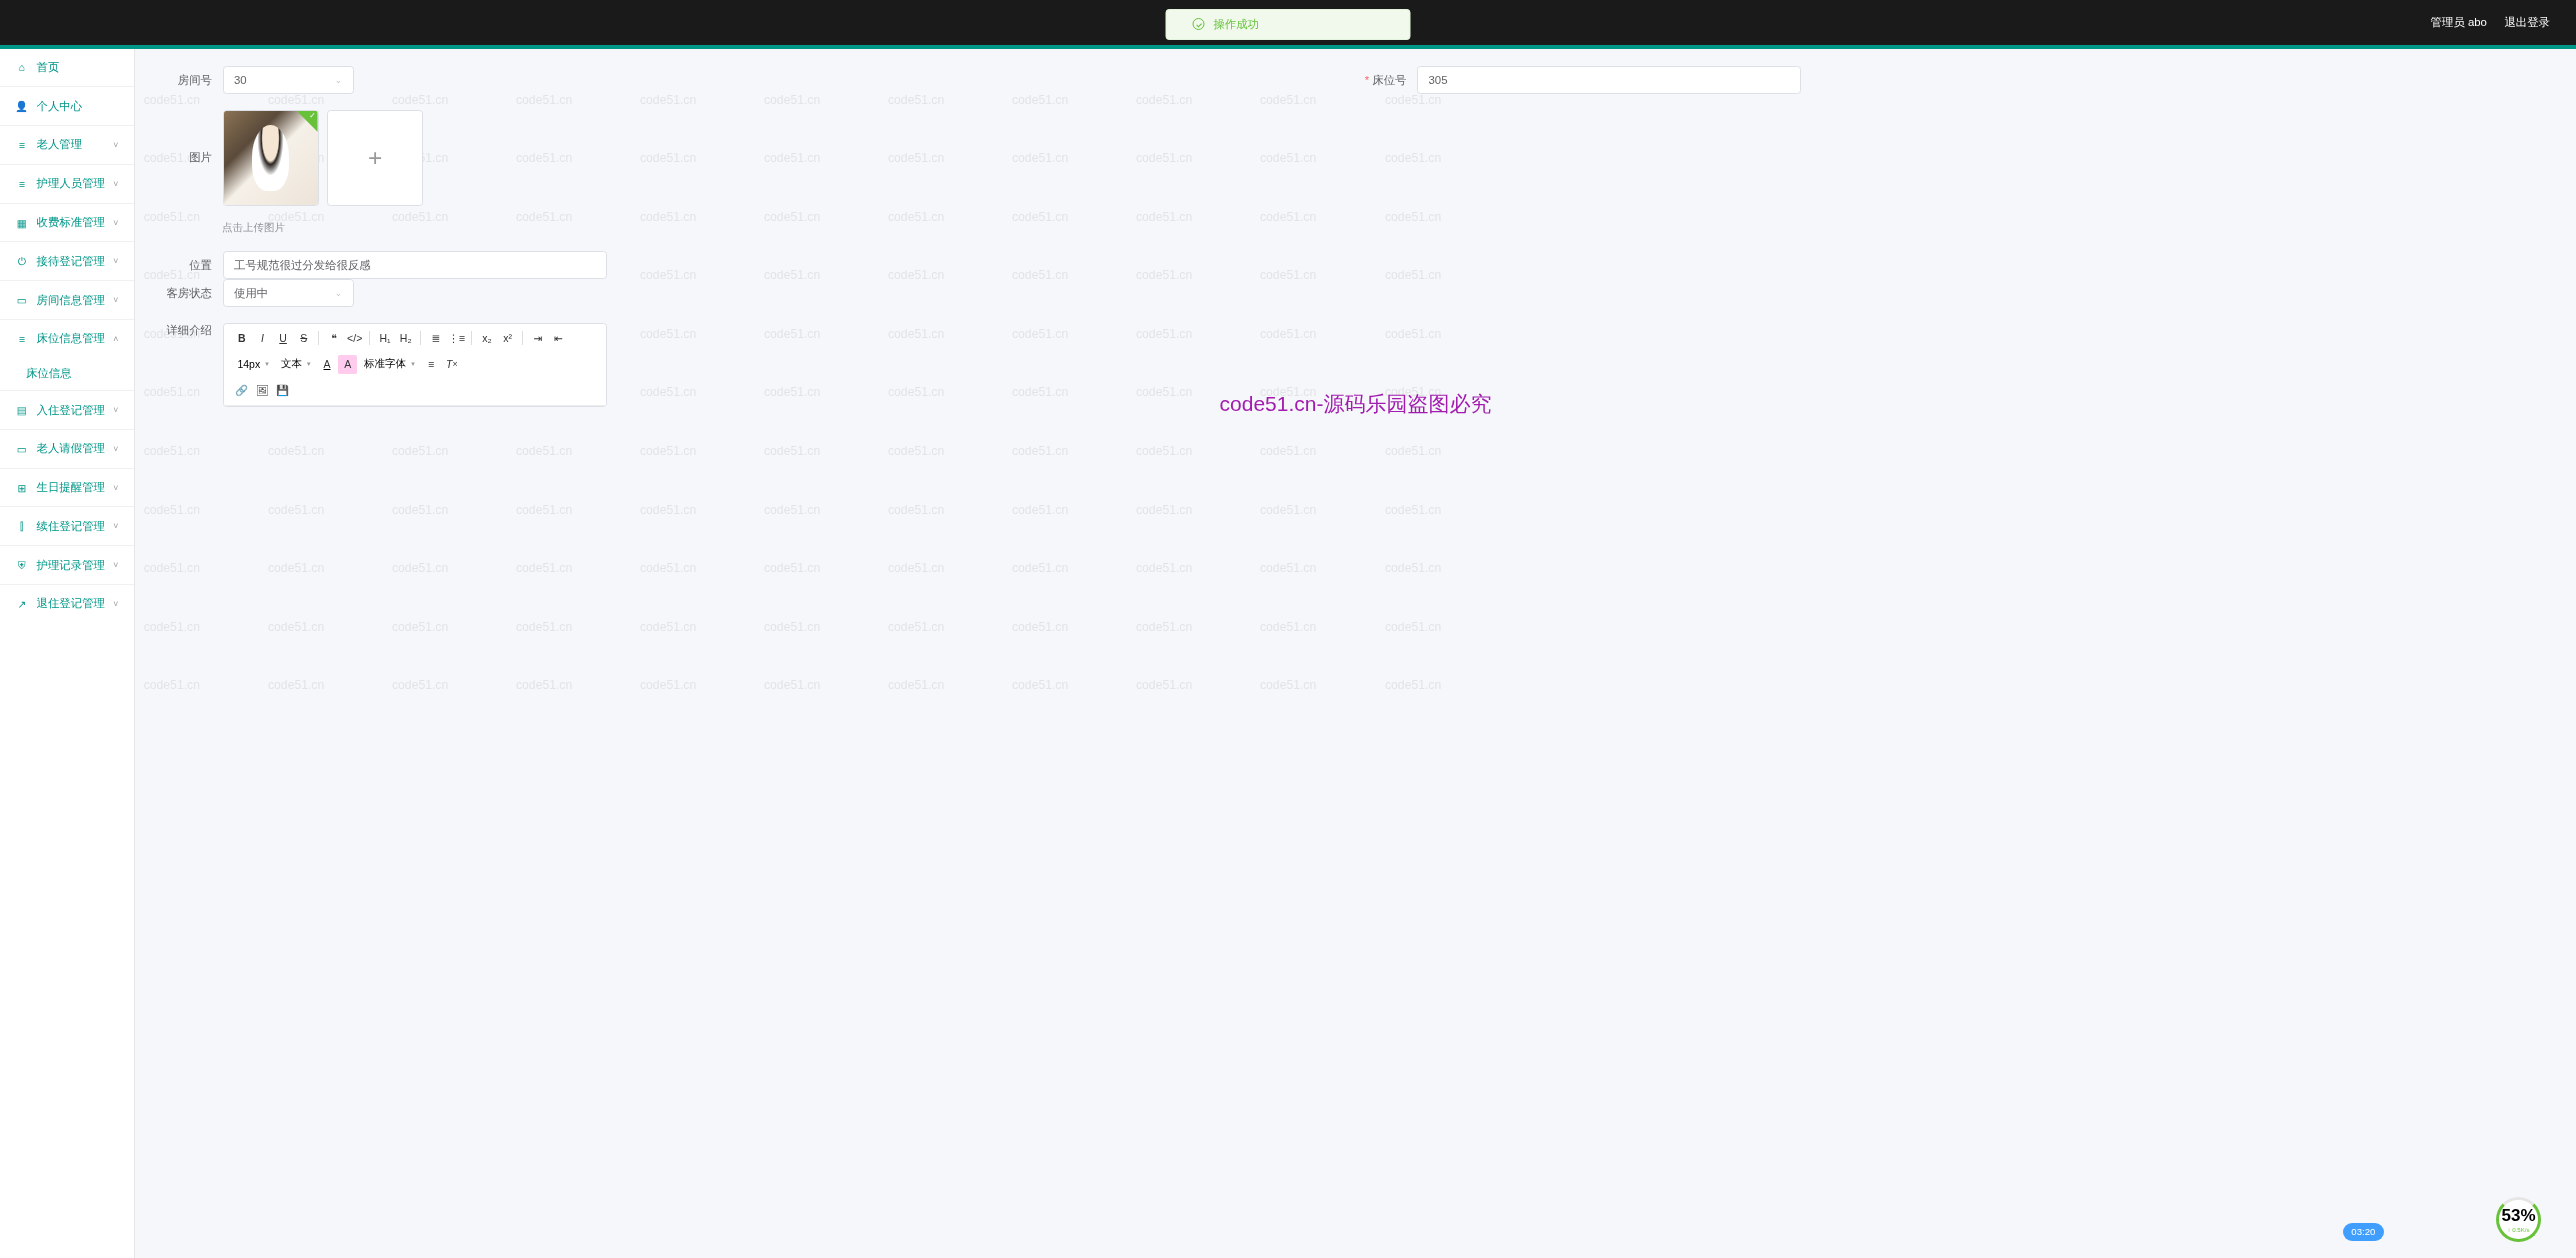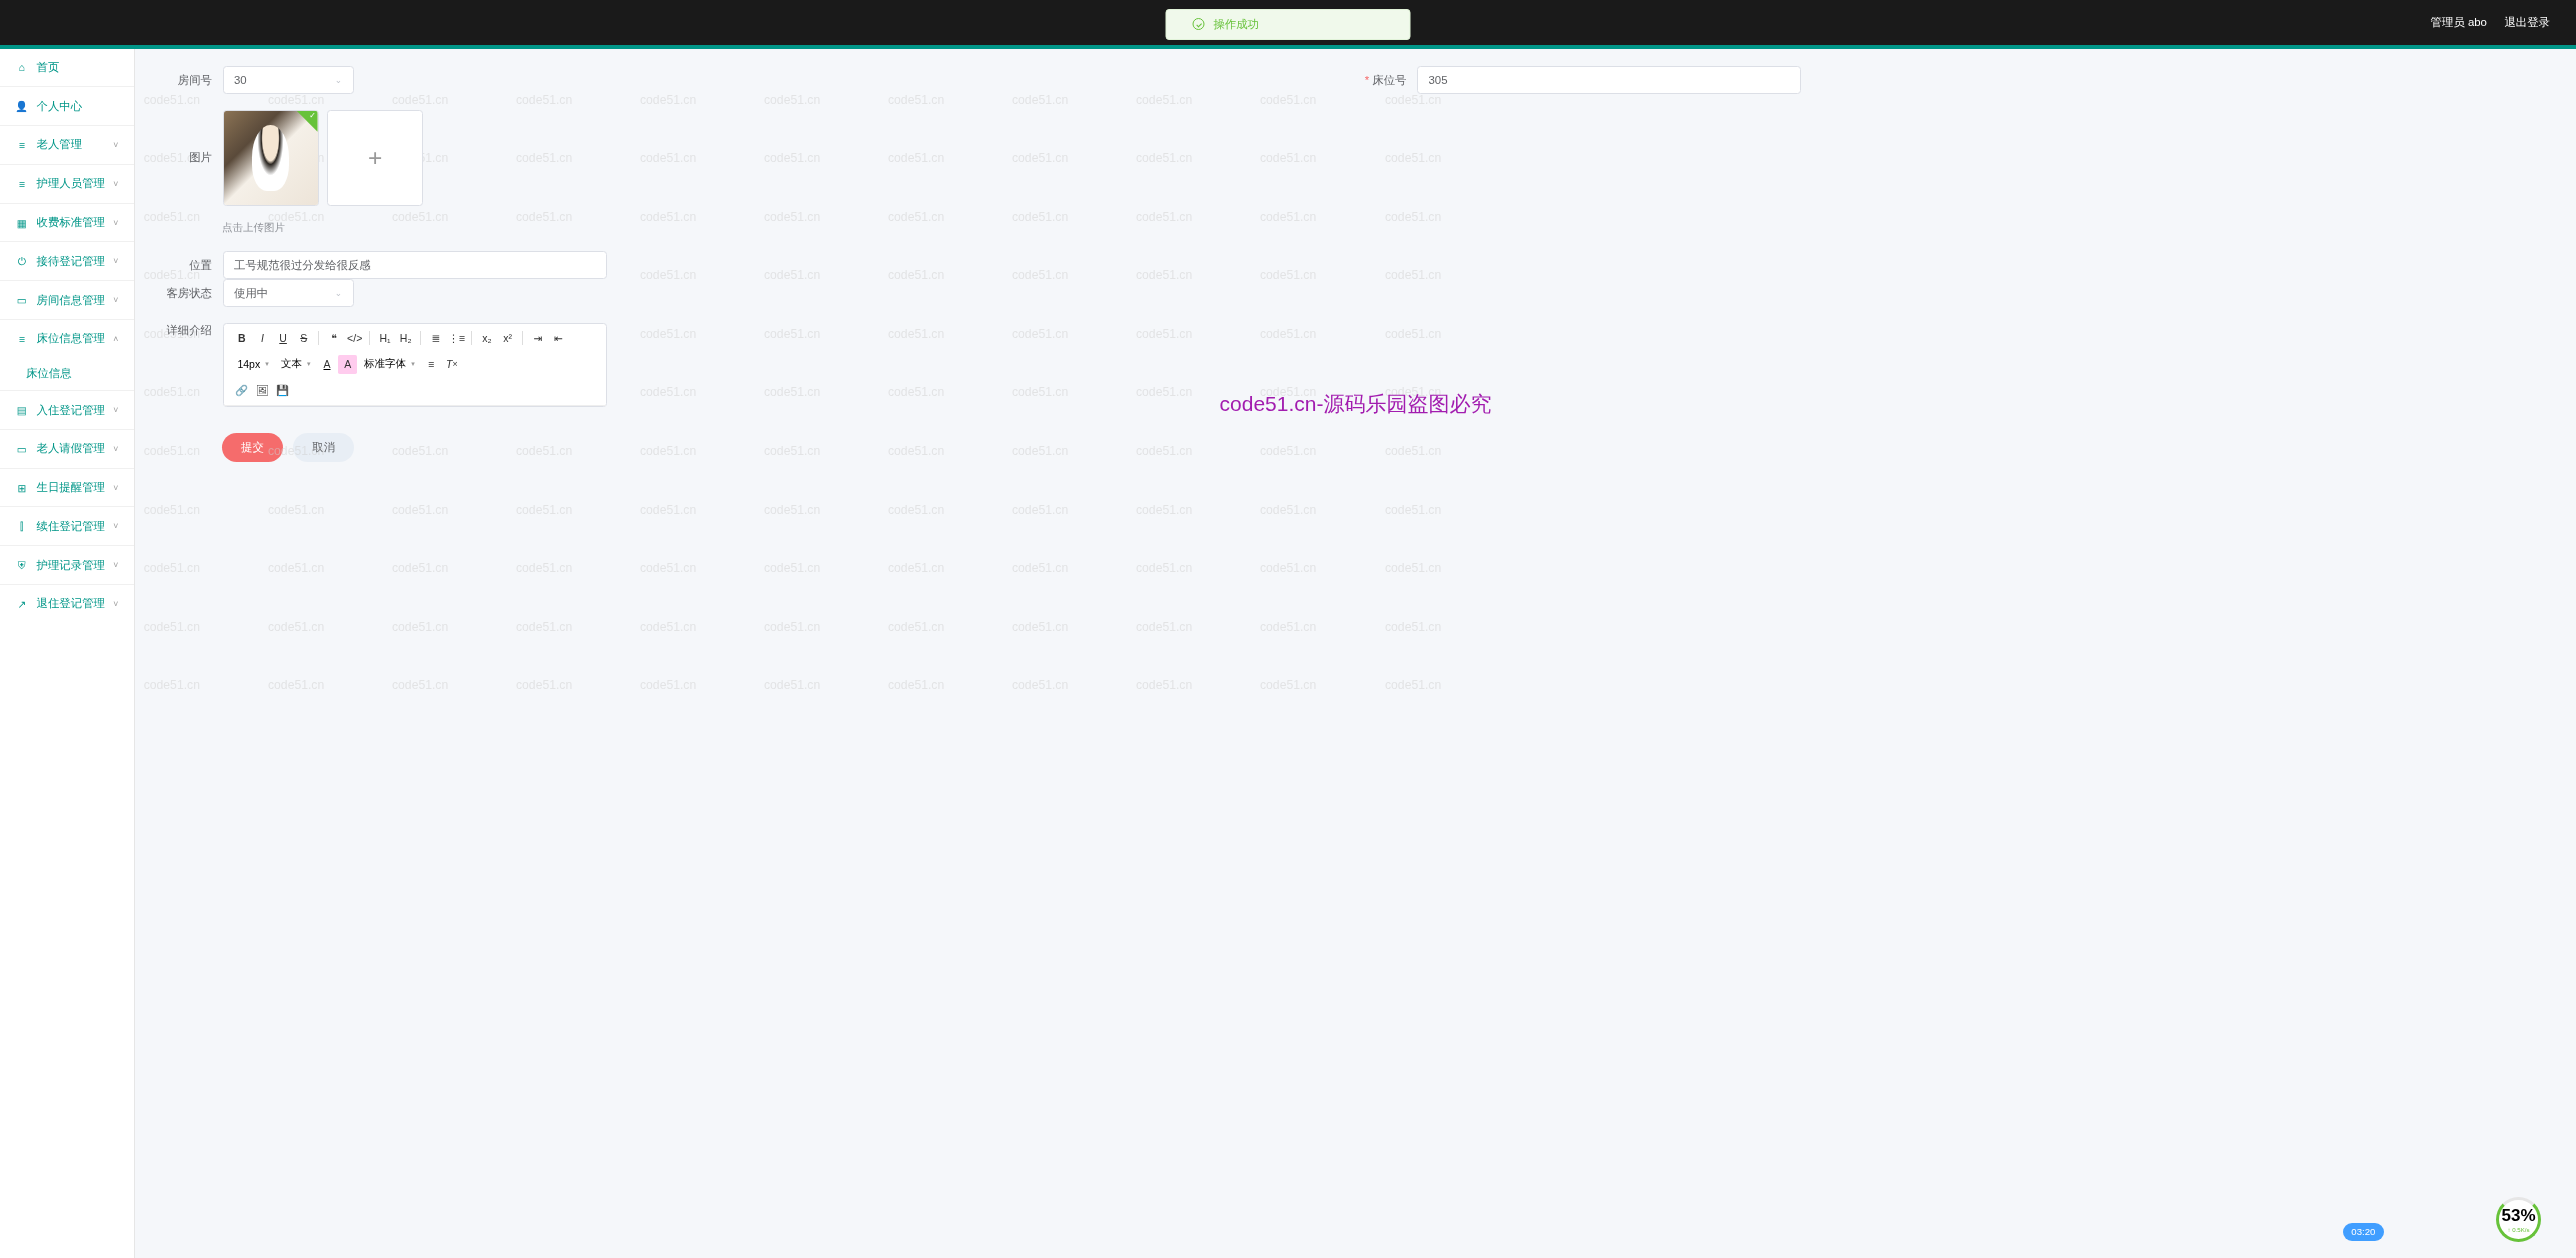--- a/index.html
+++ b/index.html
@@ -364,24 +364,20 @@
               <sub>×</sub>
             </span>
           <div style="flex-basis:100%;height:3.5px;"></div>
           <span class="tb-btn">🔗</span>
           <span class="tb-btn">🖼</span>
           <span class="tb-btn">💾</span>
         </div>
       </div>
     </div>
 
-    <div class="actions">
-      <button class="btn btn-primary">提交</button>
-      <button class="btn btn-default">取消</button>
-    </div>
 
     <div class="overlay-text">code51.cn-源码乐园盗图必究</div>
   </div>
 </div>
 
 <div class="timer">03:20</div>
 <div class="perf">
   <span class="pct">53%</span>
   <span class="sp">↑ 0.5K/s</span>
 </div>

